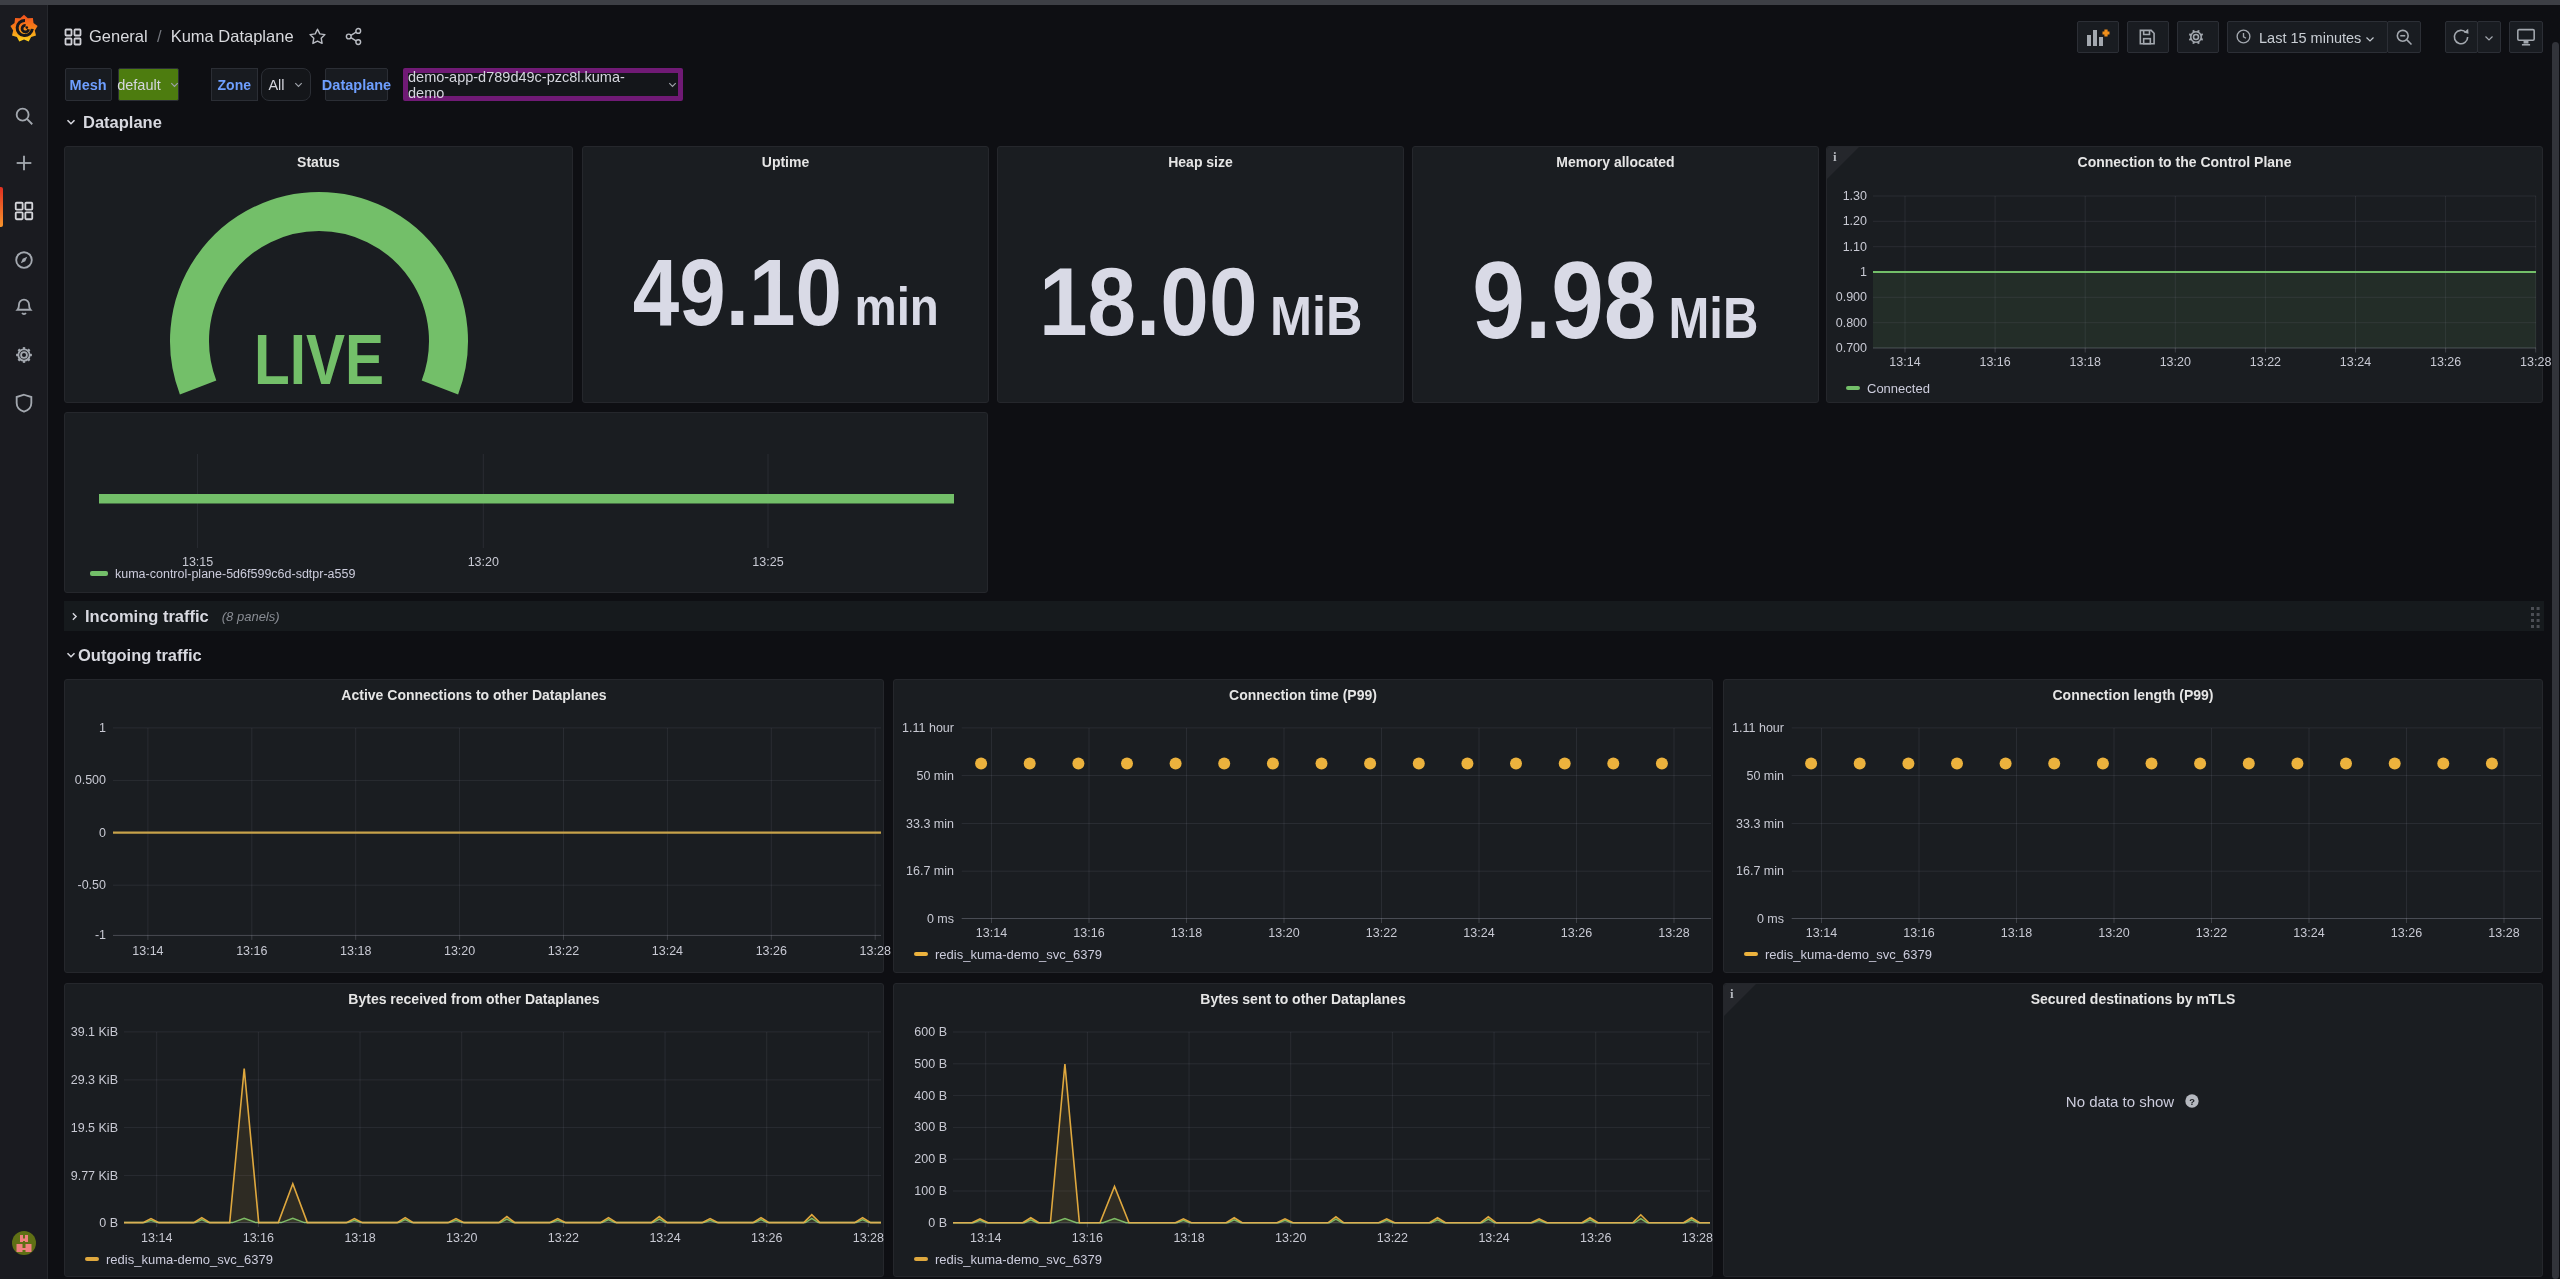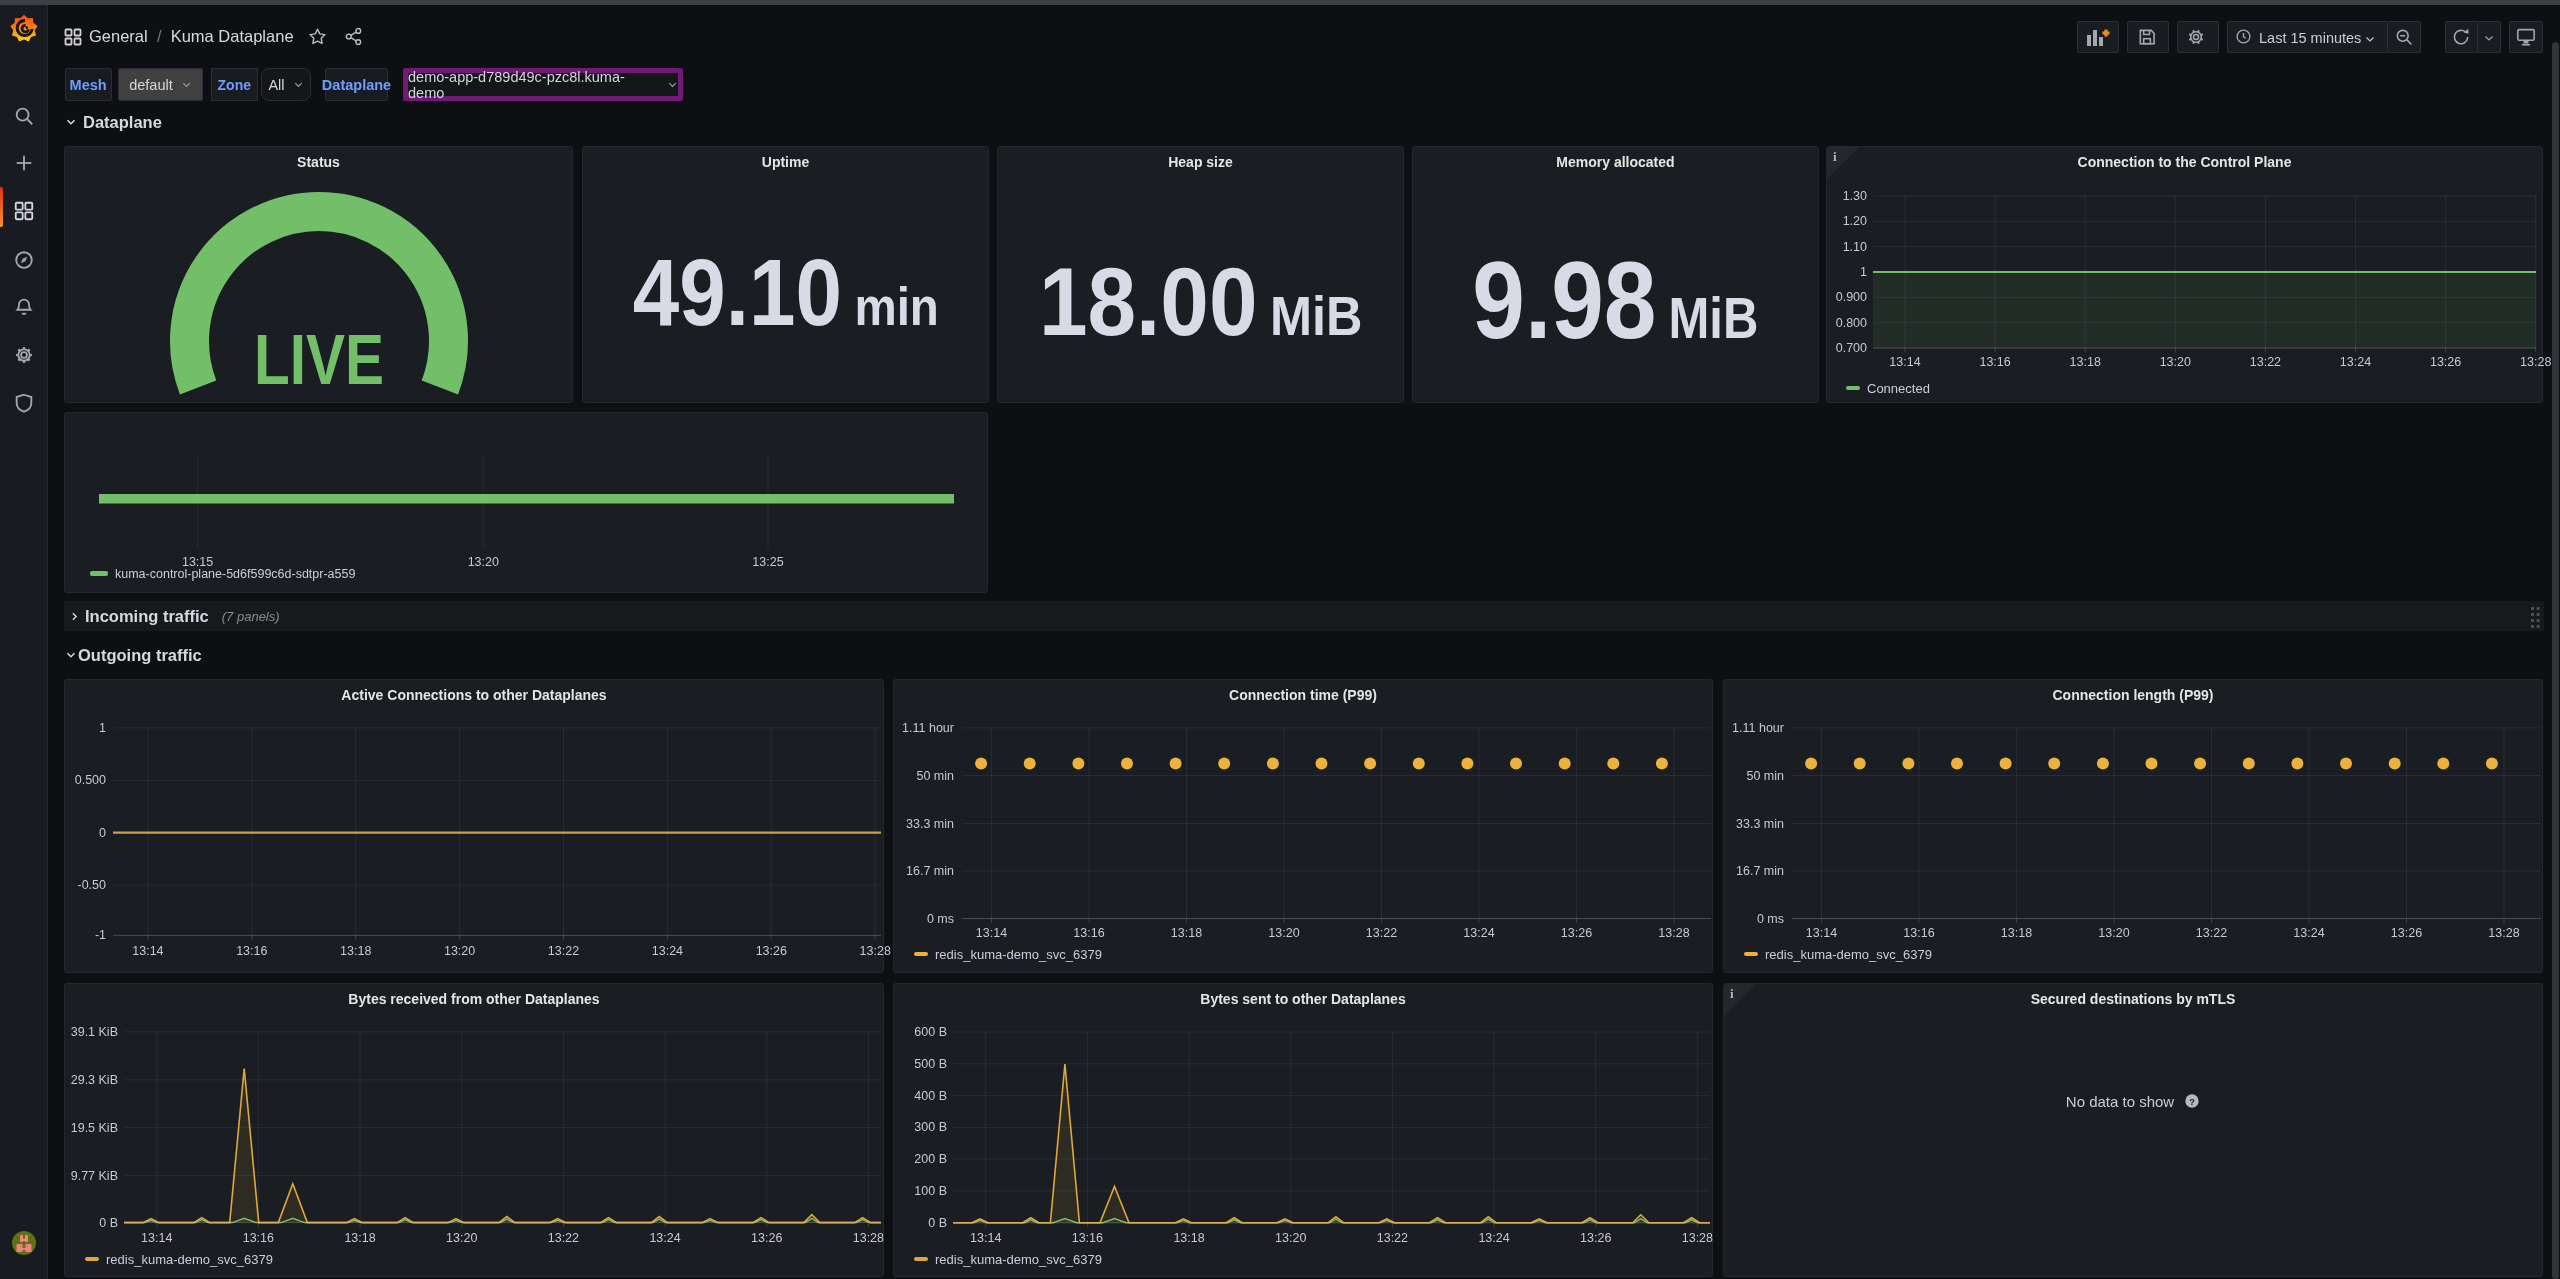--- a/index.html
+++ b/index.html
@@ -142,21 +142,21 @@
   </svg>
 <svg class="abs" style="left:2483px;top:32px" width="12" height="12" viewBox="0 0 24 24">
     <path d="M5 9 l7 7 7-7" fill="none" stroke="#a3a8af" stroke-width="2.4"></path>
   </svg>
 <svg class="abs" style="left:2516px;top:28px" width="20" height="18" viewBox="0 0 24 22">
 <rect x="2" y="2" width="20" height="13" rx="1.5" fill="none" stroke="#a3a8af" stroke-width="1.9"></rect>
     <rect x="9" y="15" width="6" height="4" fill="#a3a8af"></rect>
     <line x1="7" y1="20.5" x2="17" y2="20.5" stroke="#a3a8af" stroke-width="1.9"></line>
   </svg>
 <div class="abs" style="left:64.6px;top:68px;width:47px;height:33px;background:#181b20;border:1px solid #2b2e35;border-radius:2px;display:flex;align-items:center;justify-content:center;font-size:14.5px;font-weight:700;color:#6e9fff">Mesh</div>
-<div class="abs" style="left:118px;top:68px;width:85px;height:33px;background:#404040;border:1px solid #2b2e35;border-radius:2px;display:flex;align-items:center;justify-content:center;font-size:14.5px;font-weight:500;color:#d5d6de">default&nbsp;&nbsp;<svg width="11" height="11" viewBox="0 0 24 24" style="position:static">
+<div class="abs" style="left:118px;top:68px;width:61px;height:33px;background:#4d7c0f;border:1px solid #2b2e35;border-radius:2px;display:flex;align-items:center;justify-content:center;font-size:14.5px;font-weight:500;color:#d5d6de">default&nbsp;&nbsp;<svg width="11" height="11" viewBox="0 0 24 24" style="position:static">
       <path d="M5 9 l7 7 7-7" fill="none" stroke="#9fa3aa" stroke-width="2.6"></path>
     </svg></div>
 <div class="abs" style="left:210.8px;top:68px;width:47px;height:33px;background:#181b20;border:1px solid #2b2e35;border-radius:0;display:flex;align-items:center;justify-content:center;font-size:14px;font-weight:700;color:#6e9fff">Zone</div>
 <div class="abs" style="left:261px;top:68px;width:50px;height:33px;background:#14161a;border:1px solid #2b2e35;border-radius:8px;display:flex;align-items:center;justify-content:center;font-size:14.5px;font-weight:500;color:#d5d6de">All&nbsp;&nbsp;<svg width="11" height="11" viewBox="0 0 24 24" style="position:static">
       <path d="M5 9 l7 7 7-7" fill="none" stroke="#9fa3aa" stroke-width="2.6"></path>
     </svg></div>
 <div class="abs" style="left:325px;top:68px;width:63px;height:33px;background:#181b20;border:1px solid #2b2e35;border-radius:2px;display:flex;align-items:center;justify-content:center;font-size:14.5px;font-weight:700;color:#6e9fff">Dataplane</div>
 <div class="abs" style="left:403px;top:68px;width:280px;height:33px;background:#14161a;border:5px solid #701a75;border-radius:2px;display:flex;align-items:center;justify-content:center;font-size:14.5px;font-weight:500;color:#d5d6de">demo-app-d789d49c-pzc8l.kuma-demo&nbsp;&nbsp;<svg width="11" height="11" viewBox="0 0 24 24" style="position:static">
       <path d="M5 9 l7 7 7-7" fill="none" stroke="#9fa3aa" stroke-width="2.6"></path>
     </svg></div>
@@ -165,21 +165,21 @@
       <path d="M6 9 l6 6 6-6" fill="none" stroke="#d8d9e0" stroke-width="2.6"></path>
     </svg>
 <span style="font-size:16.5px;font-weight:700;color:#d8d9e0;margin-left:5px">Dataplane</span>
   </div>
 <div class="abs" style="left:64px;top:601px;width:2480px;height:30px;background:#161a1d"></div>
 <div class="abs" style="left:68px;top:606px;display:flex;align-items:center;height:20px">
 <svg width="13" height="13" viewBox="0 0 24 24" style="position:static">
       <path d="M9 6 l6 6 -6 6" fill="none" stroke="#d8d9e0" stroke-width="2.6"></path>
     </svg>
 <span style="font-size:16.5px;font-weight:700;color:#d8d9e0;margin-left:4px">Incoming traffic</span>
-<span style="font-size:13px;font-style:italic;color:#888c93;margin-left:13px">(7 panels)</span>
+<span style="font-size:13px;font-style:italic;color:#888c93;margin-left:13px">(8 panels)</span>
   </div>
 <svg class="abs" style="left:2531px;top:607px" width="10" height="22" viewBox="0 0 10 22">
     <rect x="0.0" y="0" width="3" height="3" fill="#4b4e54"></rect>
     <rect x="5.6" y="0" width="3" height="3" fill="#4b4e54"></rect>
     <rect x="0.0" y="6" width="3" height="3" fill="#4b4e54"></rect>
     <rect x="5.6" y="6" width="3" height="3" fill="#4b4e54"></rect>
     <rect x="0.0" y="12" width="3" height="3" fill="#4b4e54"></rect>
     <rect x="5.6" y="12" width="3" height="3" fill="#4b4e54"></rect>
     <rect x="0.0" y="18" width="3" height="3" fill="#4b4e54"></rect>
     <rect x="5.6" y="18" width="3" height="3" fill="#4b4e54"></rect>

